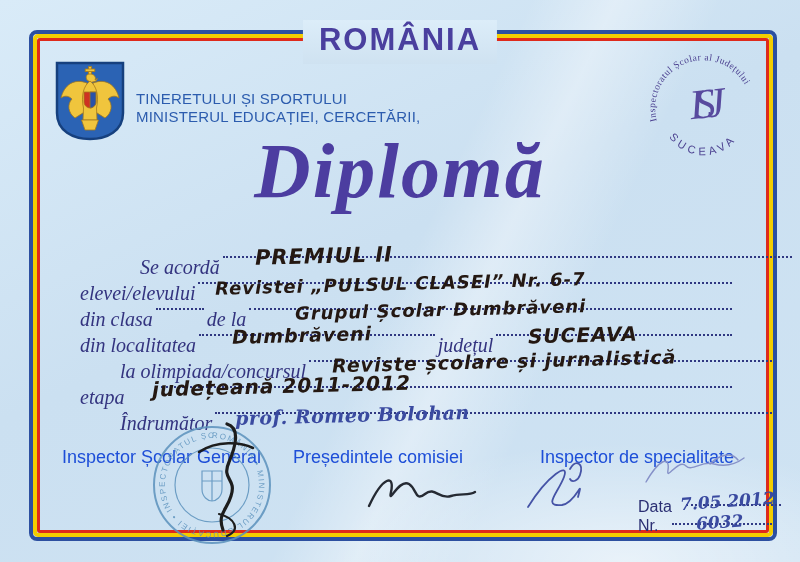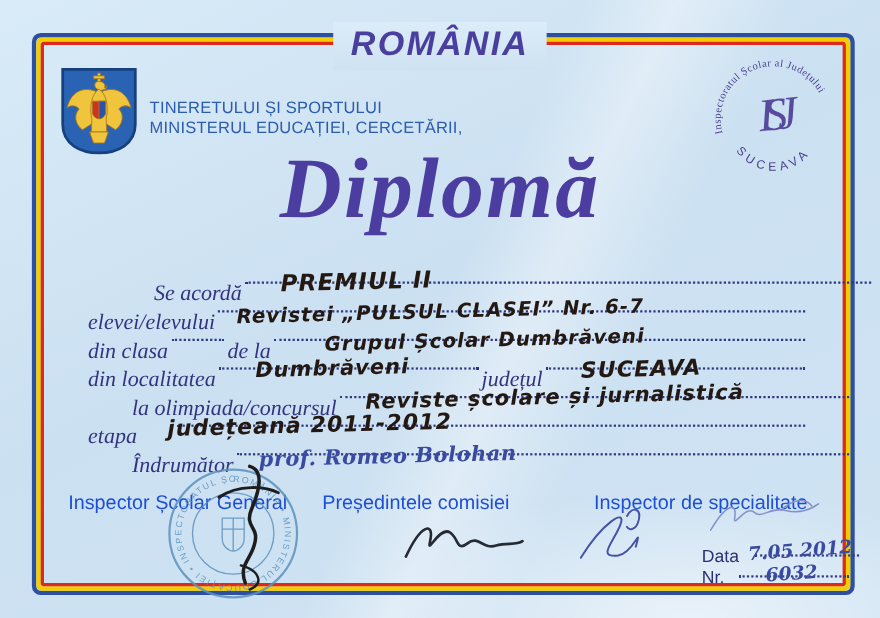--- a/index.html
+++ b/index.html
@@ -14,21 +14,21 @@
   
   .frame{position:absolute;left:29px;top:30px;width:748px;height:511px;z-index:1;}
   .f-blue{position:absolute;inset:0;border:4px solid #2c4fa0;border-radius:8px;}
   .f-yellow{position:absolute;inset:4px;border:4px solid #f3cd00;border-radius:5px;}
   .f-red{position:absolute;inset:8px;border:3px solid #de2a1b;border-radius:3px;}
 
   .country{
     position:absolute;top:20px;left:50%;transform:translateX(-50%);
     z-index:5;padding:2px 16px 6px 16px;
     background:linear-gradient(#dcedf9,#cfe2f1);
-    color:#4a3f9e;font-size:31px;font-weight:bold;letter-spacing:2px;white-space:nowrap;font-style:italic;
+    color:#4a3f9e;font-size:31px;font-weight:bold;letter-spacing:2px;white-space:nowrap;
   }
   .coa{position:absolute;left:55px;top:61px;z-index:3;}
   .ministry{
     position:absolute;left:136px;top:90px;z-index:3;
     color:#2c5cae;font-size:15px;line-height:18px;letter-spacing:.2px;
   }
   .isj{position:absolute;left:638px;top:52px;z-index:3;transform:rotate(-6deg);}
 
   .title{
     position:absolute;left:0;right:0;top:126px;z-index:3;text-align:center;

